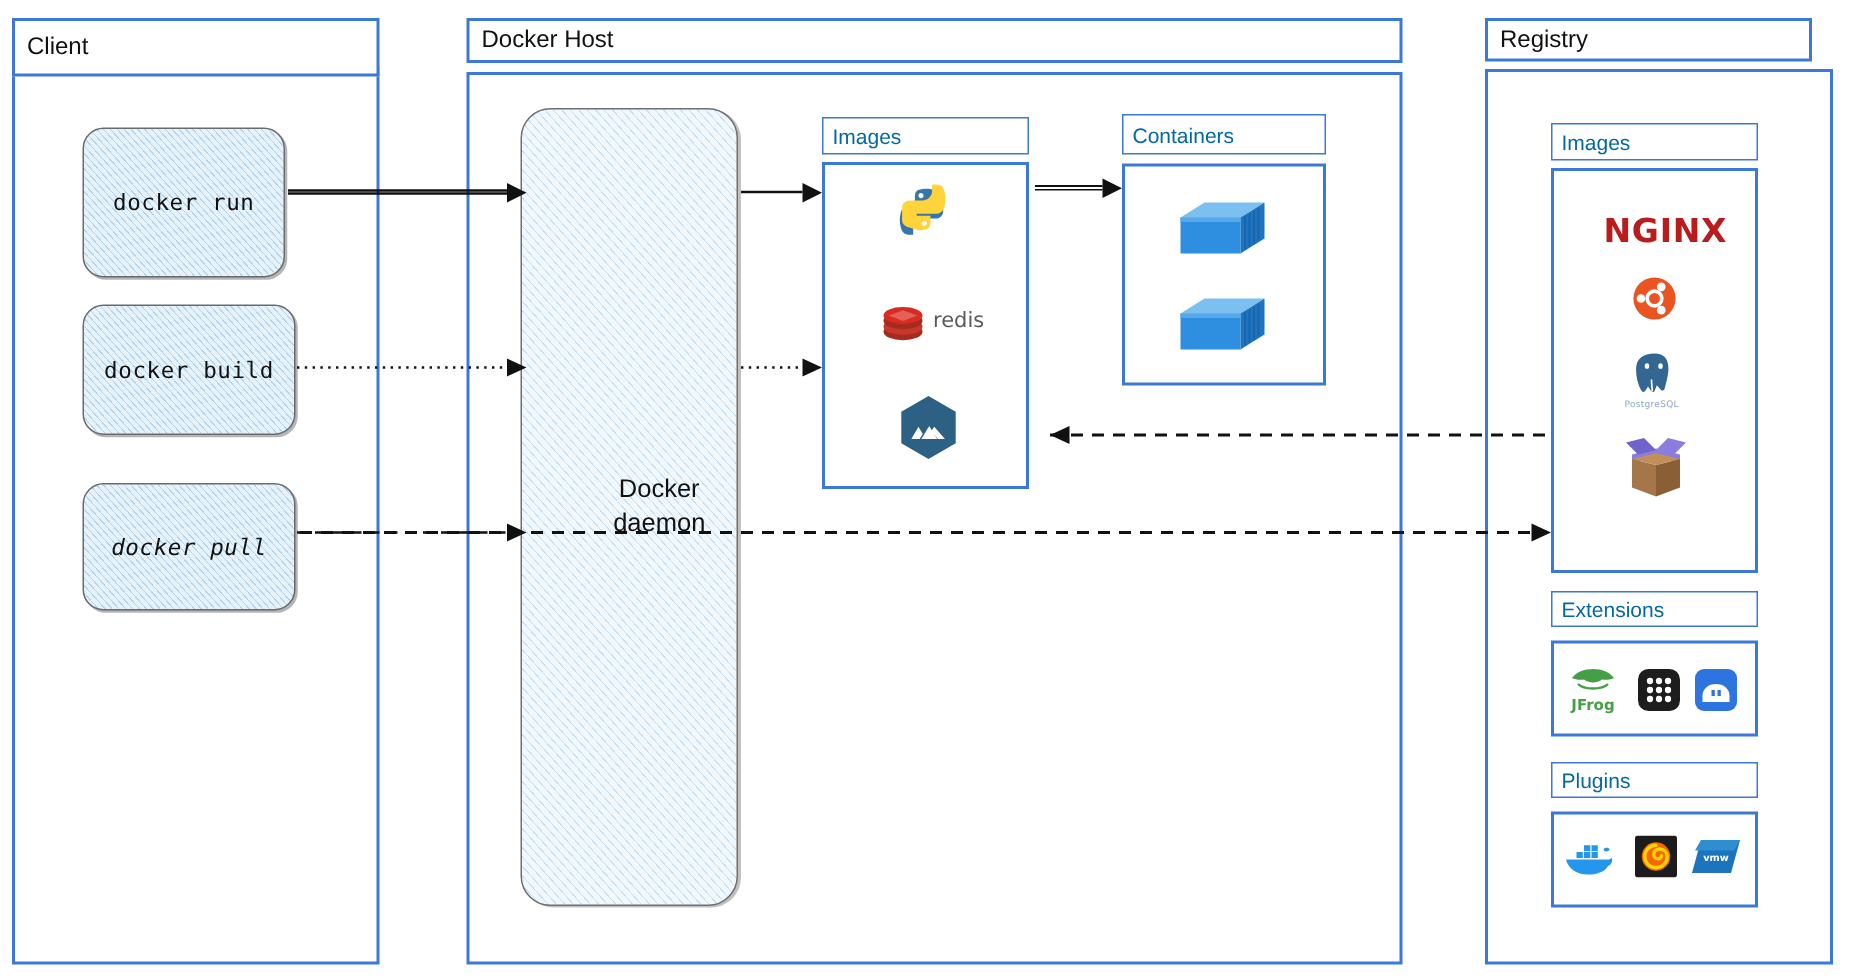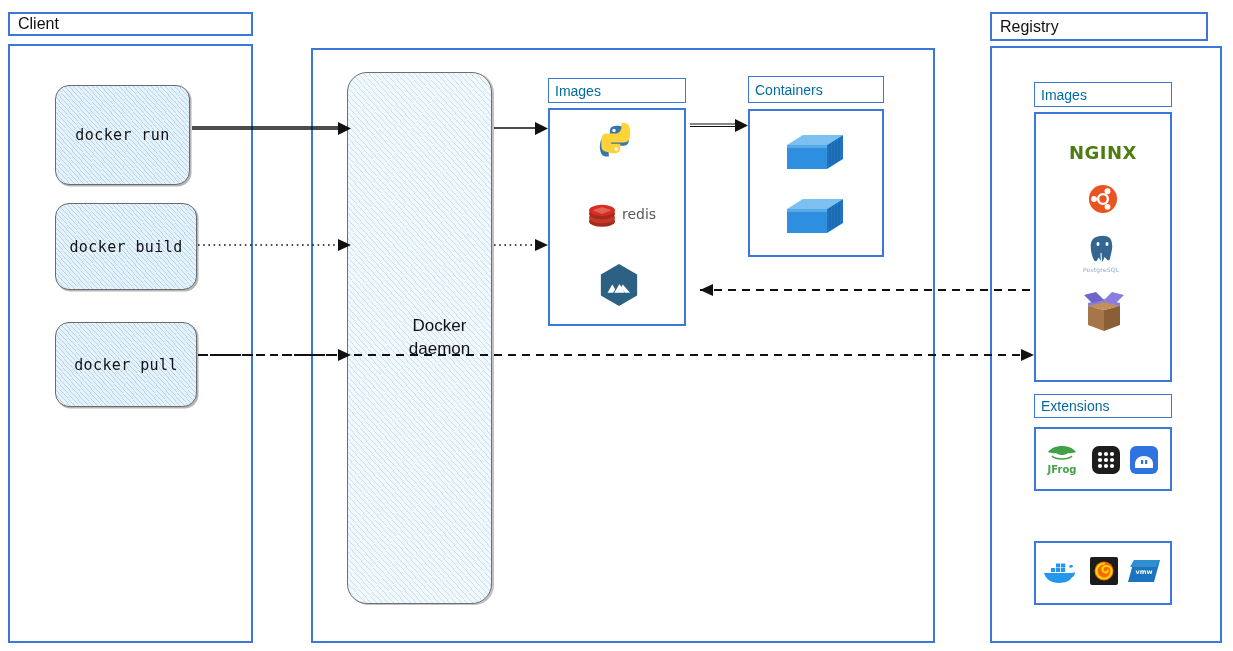--- a/index.html
+++ b/index.html
@@ -104,22 +104,22 @@
 
   
   .icon-slot {
     display: flex;
     align-items: center;
     z-index: 7;
   }
   .nginx-text {
     font-family: "DejaVu Sans", sans-serif;
     font-weight: bold;
-    font-size: 18px;
-    color: #4d7c0f;
+    font-size: 22px;
+    color: #b91c1c;
     letter-spacing: 0.5px;
     z-index: 7;
   }
   .redis-text {
     font-family: "DejaVu Sans", sans-serif;
     font-size: 14px;
     color: #5a5a5a;
     z-index: 7;
     text-align: right;
   }
@@ -135,35 +135,38 @@
     font-size: 6.5px;
     font-weight: bold;
     fill: #ffffff;
   }
 </style>
 </head>
 <body>
 
 <div id="canvas">
 
-  <div class="abs panel-header" style="left:8px; top:12px; width:245px; height:24px;">
+  <div class="abs panel-header" style="left:8px; top:12px; width:245px; height:39px;">
     <span>Client</span>
   </div>
   <div class="abs panel-body" style="left:8px; top:44px; width:245px; height:599px;"></div>
 
   <div class="abs cmd-box" style="left:55px; top:85px; width:135px; height:100px;">
     <span>docker run</span>
   </div>
   <div class="abs cmd-box" style="left:55px; top:203px; width:142px; height:87px;">
     <span>docker build</span>
   </div>
-  <div class="abs cmd-box" style="left:55px; top:322px; width:142px; height:85px;">
+  <div class="abs cmd-box" style="left:55px; top:322px; width:142px; height:85px;font-style:italic;">
     <span>docker pull</span>
   </div>
 
+  <div class="abs panel-header" style="left:311px; top:12px; width:624px; height:30px;">
+    <span>Docker Host</span>
+  </div>
   <div class="abs panel-body" style="left:311px; top:48px; width:624px; height:595px;"></div>
 
   <div class="abs daemon-box" style="left:347px; top:72px; width:145px; height:532px;">
     <div>
       <div>Docker</div>
       <div>daemon</div>
     </div>
   </div>
 
   <div class="abs sub-header" style="left:548px; top:78px; width:138px; height:25px;">
@@ -306,20 +309,23 @@
   <div class="abs icon-slot" style="left:1130px; top:445px; width:30px; height:30px;">
     <svg width="28" height="28" viewBox="0 0 28 28" aria-hidden="true">
       <rect x="0" y="0" width="28" height="28" rx="6" fill="#2e74e0"></rect>
       <path d="M5 18c0-5 4-8 9-8s9 3 9 8z" fill="#ffffff"></path>
       <rect x="5" y="18" width="18" height="4" fill="#ffffff"></rect>
       <rect x="11" y="14" width="2.2" height="4" fill="#2e74e0"></rect>
       <rect x="15" y="14" width="2.2" height="4" fill="#2e74e0"></rect>
     </svg>
   </div>
 
+  <div class="abs sub-header" style="left:1034px; top:508px; width:138px; height:24px;">
+    <span>Plugins</span>
+  </div>
   <div class="abs sub-body" style="left:1034px; top:541px; width:138px; height:64px;"></div>
 
   <div class="abs icon-slot" style="left:1042px; top:556px; width:38px; height:32px;">
     <svg width="36" height="30" viewBox="0 0 36 30" aria-hidden="true">
       <g fill="#2496ed">
         <rect x="9" y="11" width="4.2" height="4"></rect>
           <rect x="14" y="11" width="4.2" height="4"></rect>
         <rect x="19" y="11" width="4.2" height="4"></rect>
           <rect x="14" y="6.5" width="4.2" height="4"></rect>
         <rect x="19" y="6.5" width="4.2" height="4"></rect>

